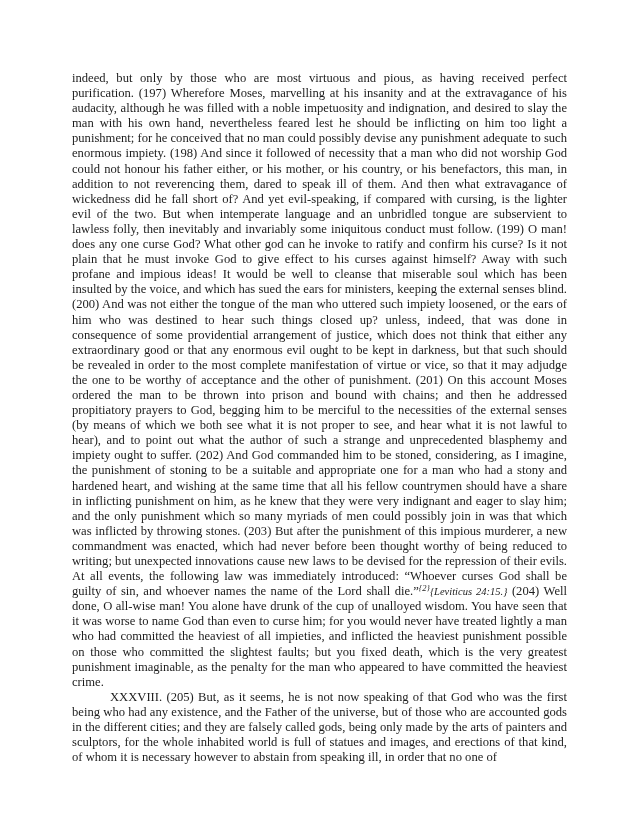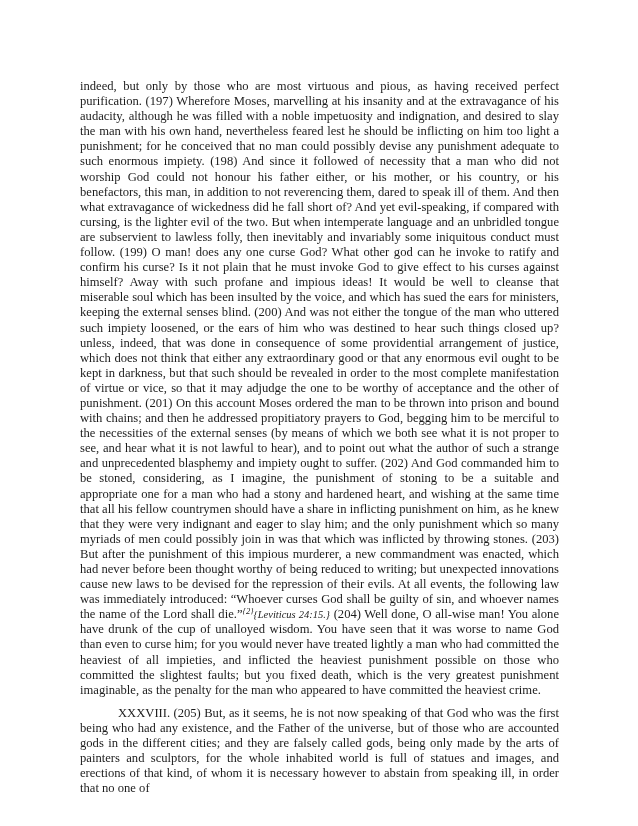--- a/index.html
+++ b/index.html
@@ -17,21 +17,21 @@
     overflow: hidden;
   }
   .text-block {
     font-family: "Liberation Serif", "DejaVu Serif", serif;
     font-size: 12.6px;
     line-height: 15.1px;
     color: #1c1c1c;
     text-align: justify;
   }
   p.para {
-    margin: 8px;
+    margin: 0;
     padding: 0;
   }
   p.para.indented {
     text-indent: 38px;
   }
   .seg-normal {
     font-style: normal;
   }
   .seg-superscript {
     font-style: italic;

